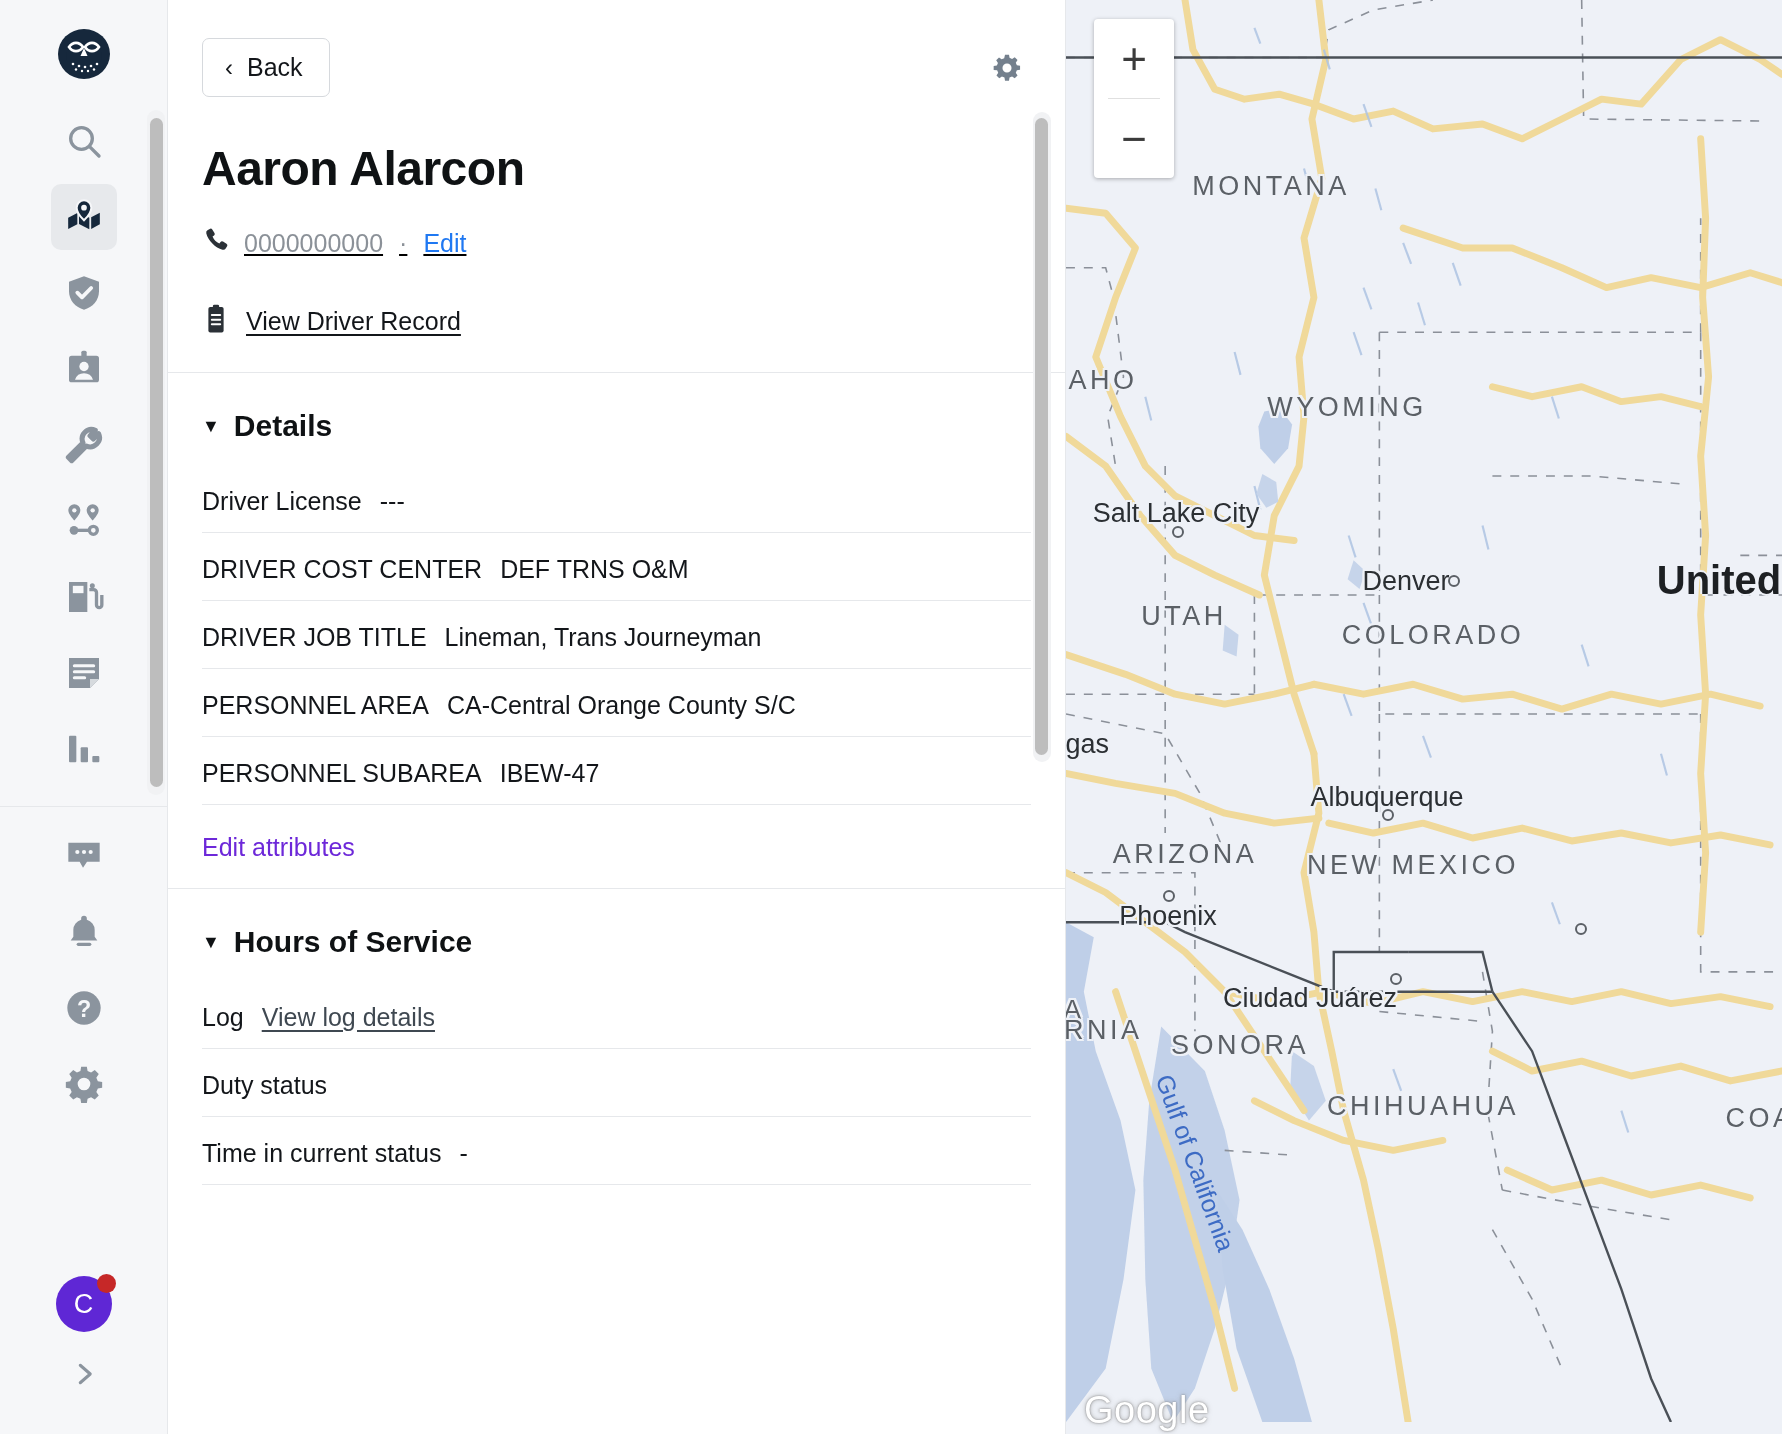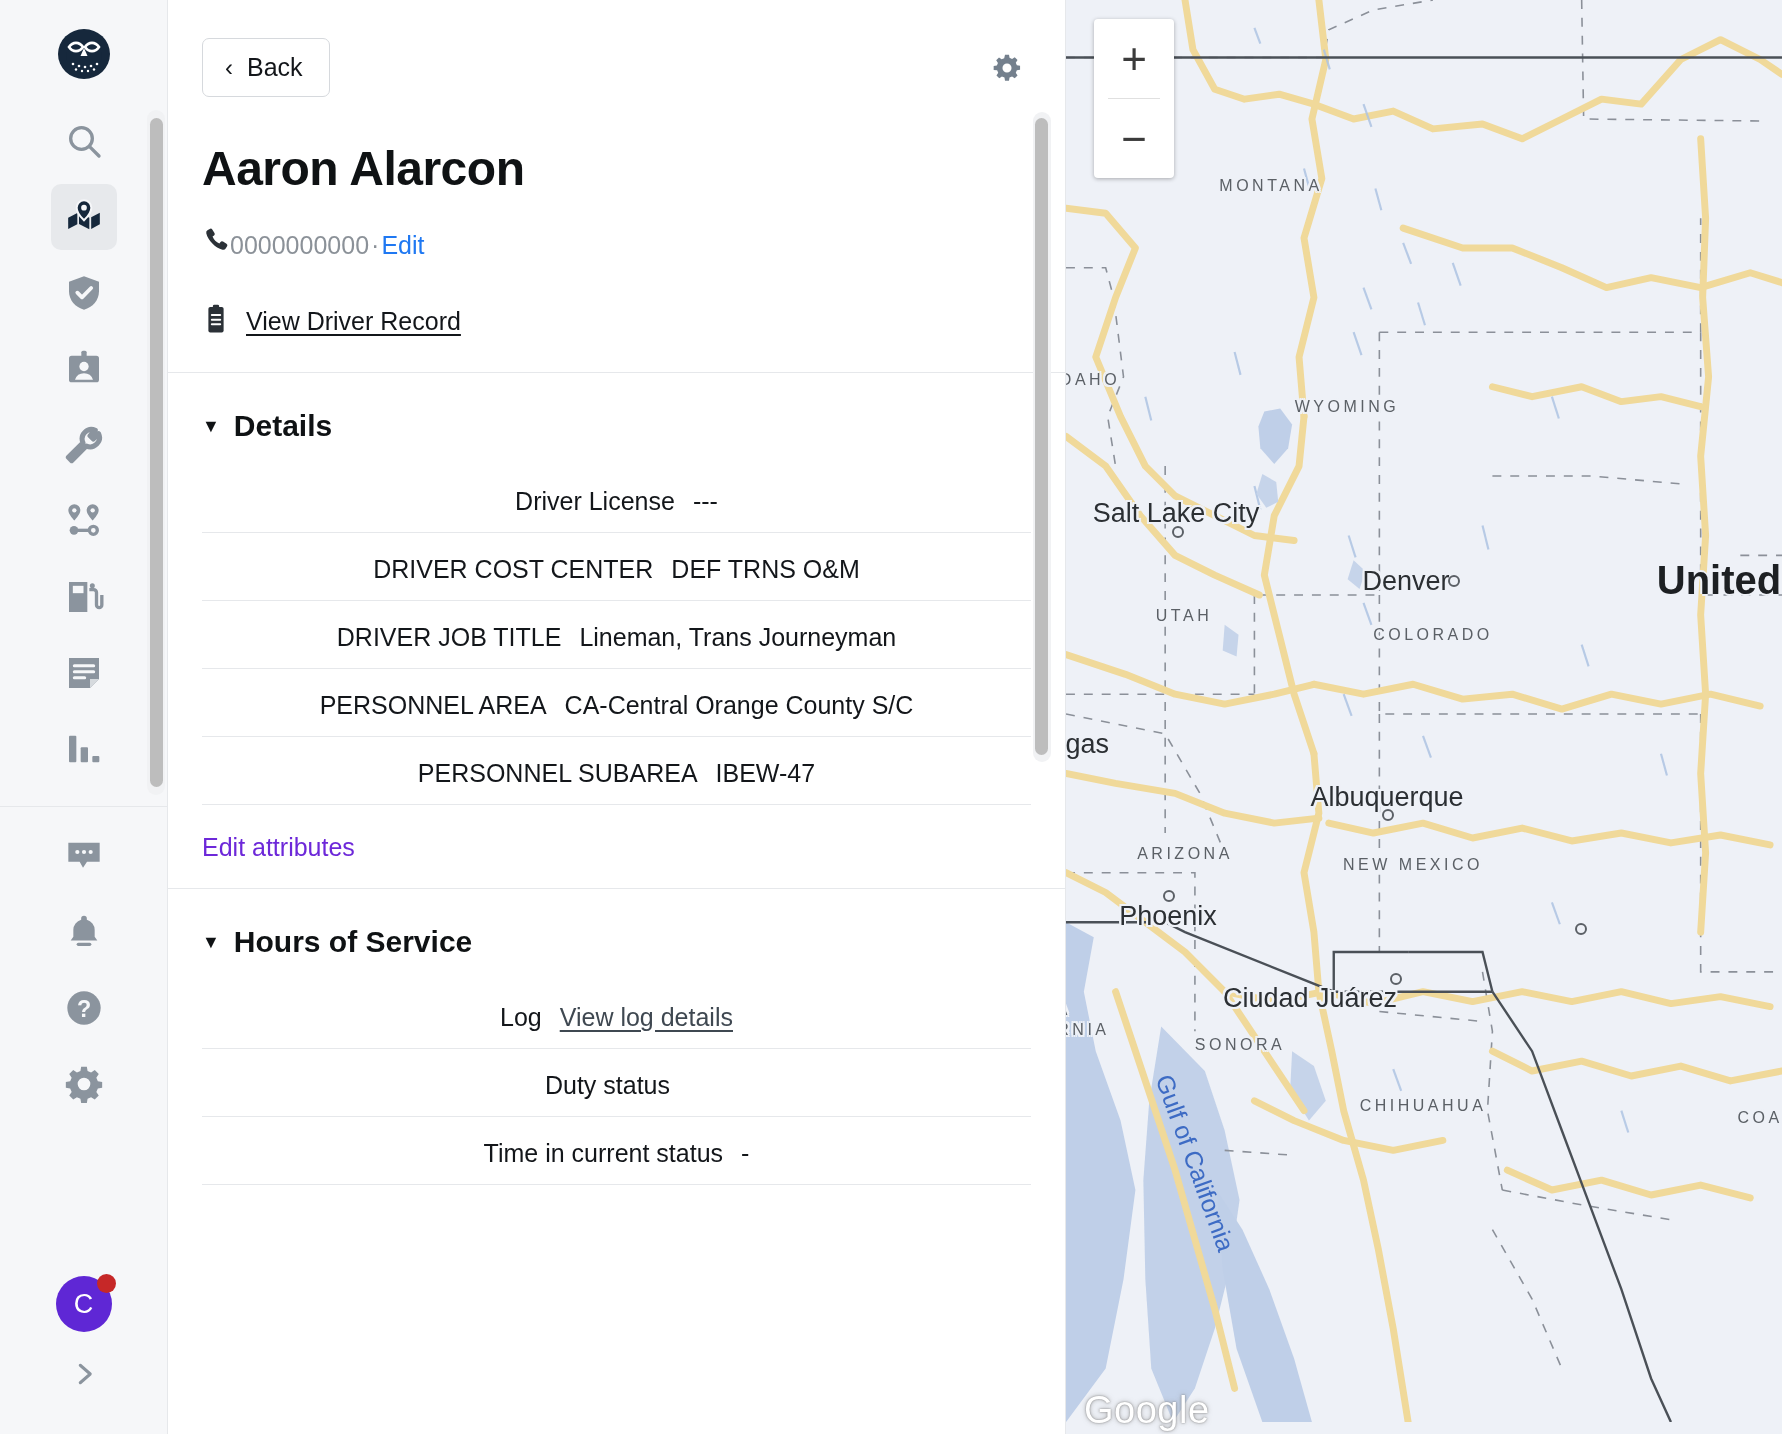--- a/index.html
+++ b/index.html
@@ -88,22 +88,22 @@
   }
   .back-chev { font-size: 24px; line-height: 1; color: #13161a; }
   .gear-btn { background: none; border: none; cursor: pointer; padding: 8px; margin-top: 6px; }
 
   .person-name {
     font-size: 48px; font-weight: bold; color: #0f1214;
     letter-spacing: -0.5px;
     margin: 44px 0 0 0;
   }
   .phone-row {
-    display: flex; align-items: flex-end; 
-    margin-top: 30px; font-size: 25px;
+    display: flex; align-items: center; gap: 14px;
+    margin-top: 30px; font-size: 25px; text-decoration: underline;
   }
   .phone-num { color: #8b9198; }
   .dot-sep { color: #8b9198; margin: 0 2px; }
   .link-blue { color: #1f78f2; cursor: pointer; }
   .record-row {
     display: flex; align-items: center; gap: 16px;
     margin-top: 44px; margin-bottom: 34px;
   }
   .record-link {
     font-size: 25px; color: #13161a;
@@ -115,21 +115,21 @@
   .section { padding: 36px 34px 26px 34px; }
   .section-title {
     display: flex; align-items: center; gap: 14px;
     font-size: 30px; font-weight: bold; color: #0f1214;
     cursor: pointer;
   }
   .caret { font-size: 18px; line-height: 1; color: #0f1214; }
 
   .rows { margin-top: 44px; }
   .row {
-    display: flex; align-items: baseline; justify-content: center;
+    display: flex; align-items: baseline; justify-content: flex-start;
     padding: 0 0 16px 0;
     border-bottom: 1px solid #e6e8eb;
     margin-bottom: 22px;
     gap: 18px;
   }
   .row:last-child { }
   .row-label { font-size: 25px; color: #13161a; white-space: nowrap; }
   .row-value {
     font-size: 25px; color: #13161a; text-align: right;
     white-space: nowrap; overflow: visible;
@@ -194,21 +194,21 @@
   }
 
   .map-label {
     position: absolute; z-index: 12;
     white-space: nowrap;
     font-family: "Liberation Sans", sans-serif;
     transform: translate(-50%, -50%);
     pointer-events: none;
   }
   .lbl-state {
-    font-size: 16px; letter-spacing: 3.5px; color: #5b6066;
+    font-size: 27px; letter-spacing: 3.5px; color: #5b6066;
     text-shadow: -2px 0 #eef1f7, 2px 0 #eef1f7, 0 -2px #eef1f7, 0 2px #eef1f7,
                  -2px -2px #eef1f7, 2px 2px #eef1f7, -2px 2px #eef1f7, 2px -2px #eef1f7;
   }
   .lbl-city {
     font-size: 27px; color: #2b2f33;
     text-shadow: -2px 0 #eef1f7, 2px 0 #eef1f7, 0 -2px #eef1f7, 0 2px #eef1f7,
                  -2px -2px #eef1f7, 2px 2px #eef1f7, -2px 2px #eef1f7, 2px -2px #eef1f7;
   }
   .lbl-country {
     font-size: 40px; font-weight: bold; color: #1d2023;

